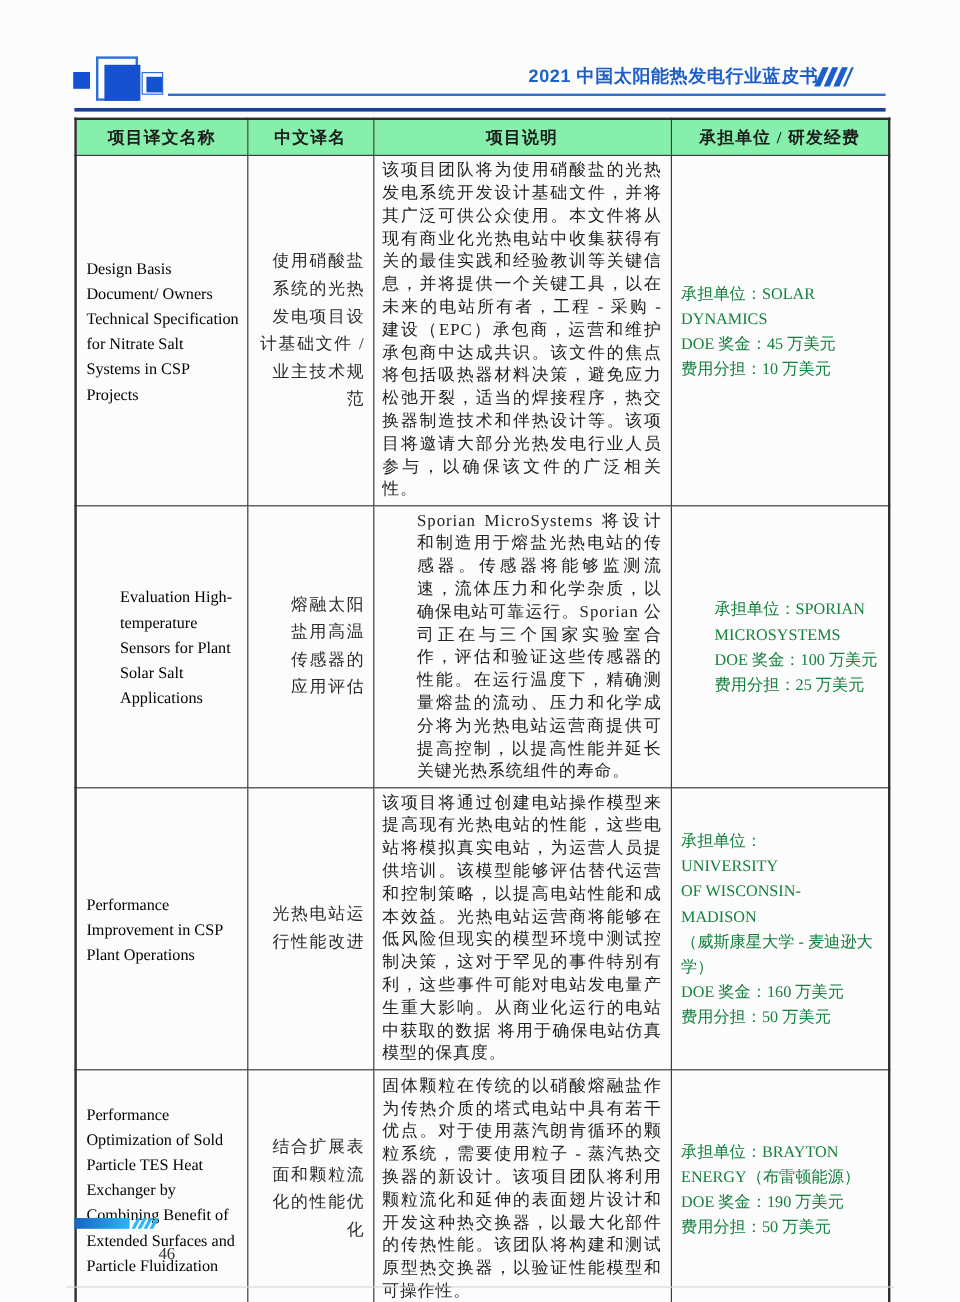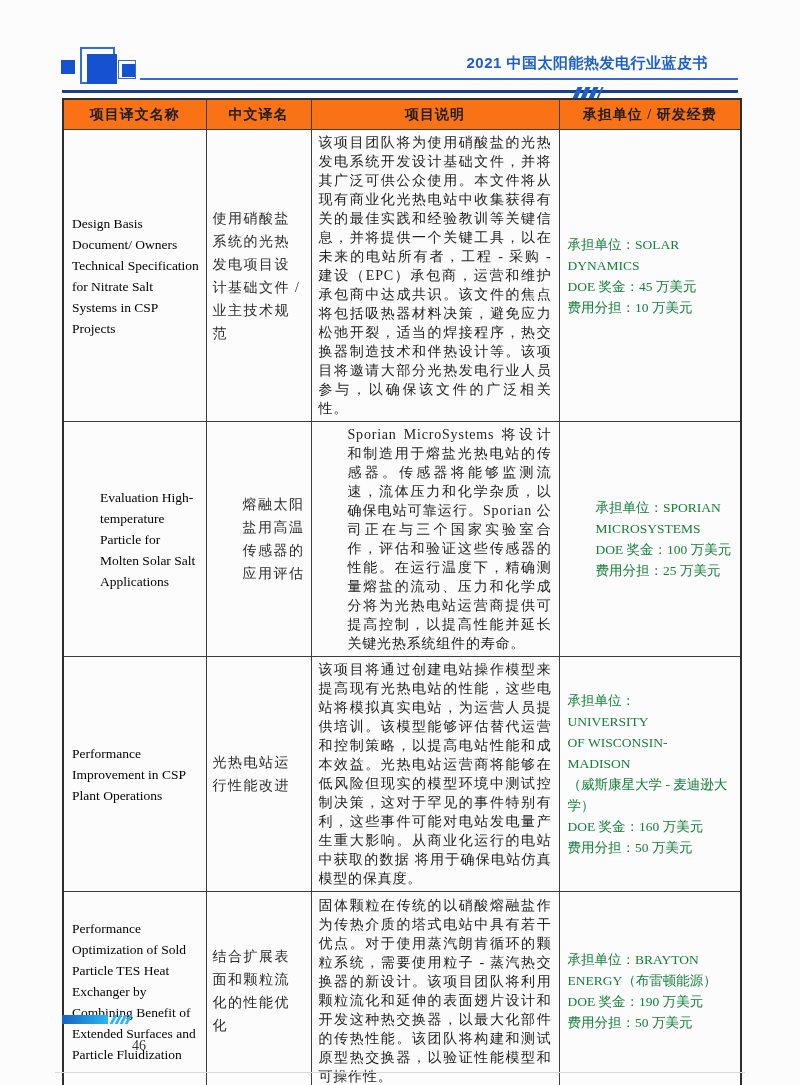--- a/index.html
+++ b/index.html
@@ -10,41 +10,41 @@
   .logo{position:absolute;left:0;top:0;}
   .sq{position:absolute;}
   .sq-outline-big{left:80px;top:47px;width:31px;height:33px;border:2px solid #2e6fd8;background:#fcfcfc;}
   .sq-solid-big{left:87px;top:54px;width:30px;height:30px;background:#1551d0;}
   .sq-solid-small-left{left:61px;top:60px;width:14px;height:14px;background:#1551d0;}
   .sq-outline-small{left:118px;top:60px;width:16px;height:17px;border:1.5px solid #2e6fd8;background:#fcfcfc;}
   .sq-solid-small-right{left:122px;top:64px;width:13px;height:13px;background:#1551d0;}
   .logo-tail-line{position:absolute;left:140px;top:78px;width:598px;height:2px;background:#2e6fd8;}
   .header-rule{position:absolute;left:62px;top:90px;width:676px;height:3px;background:#1b3f94;}
 
-  .header-right{position:absolute;top:54px;right:92px;display:flex;align-items:center;gap:14px;flex-direction:column;}
+  .header-right{position:absolute;top:54px;right:92px;display:flex;align-items:center;}
   .doc-title{font-family:"Liberation Sans", sans-serif;font-weight:bold;font-size:15px;
              color:#1d5fc8;letter-spacing:0.5px;white-space:nowrap;}
   .slashes{display:flex;align-items:center;gap:3px;}
   .slash{width:5px;height:16px;background:#1d5fc8;transform:skewX(-24deg);}
   .slash.thin{width:2px;}
 
   
   table.report{position:absolute;left:62px;top:98px;width:678px;border-collapse:collapse;
                table-layout:fixed;background:#fcfcfc;}
   table.report th, table.report td{border:1px solid #3d3d3d;vertical-align:middle;
                overflow:hidden;}
   table.report{border:2px solid #2e2e2e;}
-  th{background:#f97316;font-size:14px;font-weight:bold;color:#1d1d1d;height:27px;
+  th{background:#86efac;font-size:14px;font-weight:bold;color:#1d1d1d;height:27px;
      text-align:center;letter-spacing:1px;}
   col.c1{width:143px;} col.c2{width:105px;} col.c3{width:248px;} col.c4{width:182px;}
 
   tr.r1 td{height:263px;} tr.r2 td{height:210px;padding-left:36px;} tr.r3 td{height:220px;} tr.r4 td{height:190px;}
 
   td.name-en{font-size:13.5px;line-height:21px;padding:4px 5px 4px 8px;color:#000000;}
-  td.name-zh{font-size:14px;line-height:23px;padding:4px 6px;letter-spacing:1.5px;color:#2a2a2a;}
+  td.name-zh{font-size:14px;line-height:23px;padding:4px 6px;letter-spacing:1.5px;color:#2a2a2a;text-align:right;}
   td.desc{font-size:14px;line-height:19px;padding:3px 7px;text-align:justify;
           letter-spacing:0.8px;color:#222;}
   td.fund{font-size:13.5px;line-height:21px;padding:4px 6px 4px 8px;white-space:pre-line;
           color:#15803d;}
 
   
   .footer-bar{position:absolute;left:62px;top:1015px;width:46px;height:9px;
               background:linear-gradient(90deg,#1565c0,#29b6f6);}
   .footer-slashes{position:absolute;left:112px;top:1015px;display:flex;gap:2px;}
   .footer-slashes .fs{width:3px;height:9px;background:#29b6f6;transform:skewX(-28deg);}
@@ -94,21 +94,21 @@
     <tbody>
       <tr class="r1">
         <td class="name-en">Design Basis Document/ Owners Technical Specification for Nitrate Salt Systems in CSP Projects</td>
         <td class="name-zh">使用硝酸盐系统的光热发电项目设计基础文件 / 业主技术规范</td>
         <td class="desc">该项目团队将为使用硝酸盐的光热发电系统开发设计基础文件，并将其广泛可供公众使用。本文件将从现有商业化光热电站中收集获得有关的最佳实践和经验教训等关键信息，并将提供一个关键工具，以在未来的电站所有者，工程 - 采购 - 建设（EPC）承包商，运营和维护承包商中达成共识。该文件的焦点将包括吸热器材料决策，避免应力松弛开裂，适当的焊接程序，热交换器制造技术和伴热设计等。该项目将邀请大部分光热发电行业人员参与，以确保该文件的广泛相关性。</td>
         <td class="fund">承担单位：SOLAR DYNAMICS
 DOE 奖金：45 万美元
 费用分担：10 万美元</td>
       </tr>
       <tr class="r2">
-        <td class="name-en">Evaluation High-temperature Particle for Molten Solar Salt Applications</td>
+        <td class="name-en">Evaluation High-temperature Sensors for Plant Solar Salt Applications</td>
         <td class="name-zh">熔融太阳盐用高温传感器的应用评估</td>
         <td class="desc">Sporian MicroSystems 将设计和制造用于熔盐光热电站的传感器。传感器将能够监测流速，流体压力和化学杂质，以确保电站可靠运行。Sporian 公司正在与三个国家实验室合作，评估和验证这些传感器的性能。在运行温度下，精确测量熔盐的流动、压力和化学成分将为光热电站运营商提供可提高控制，以提高性能并延长关键光热系统组件的寿命。</td>
         <td class="fund">承担单位：SPORIAN MICROSYSTEMS
 DOE 奖金：100 万美元
 费用分担：25 万美元</td>
       </tr>
       <tr class="r3">
         <td class="name-en">Performance Improvement in CSP Plant Operations</td>
         <td class="name-zh">光热电站运行性能改进</td>
         <td class="desc">该项目将通过创建电站操作模型来提高现有光热电站的性能，这些电站将模拟真实电站，为运营人员提供培训。该模型能够评估替代运营和控制策略，以提高电站性能和成本效益。光热电站运营商将能够在低风险但现实的模型环境中测试控制决策，这对于罕见的事件特别有利，这些事件可能对电站发电量产生重大影响。从商业化运行的电站中获取的数据 将用于确保电站仿真模型的保真度。</td>

